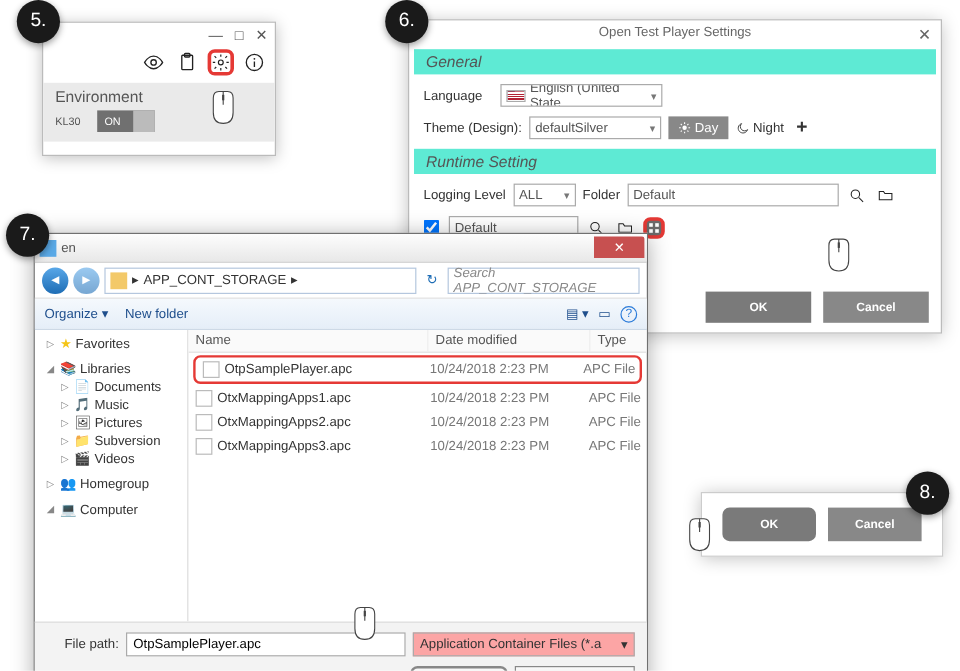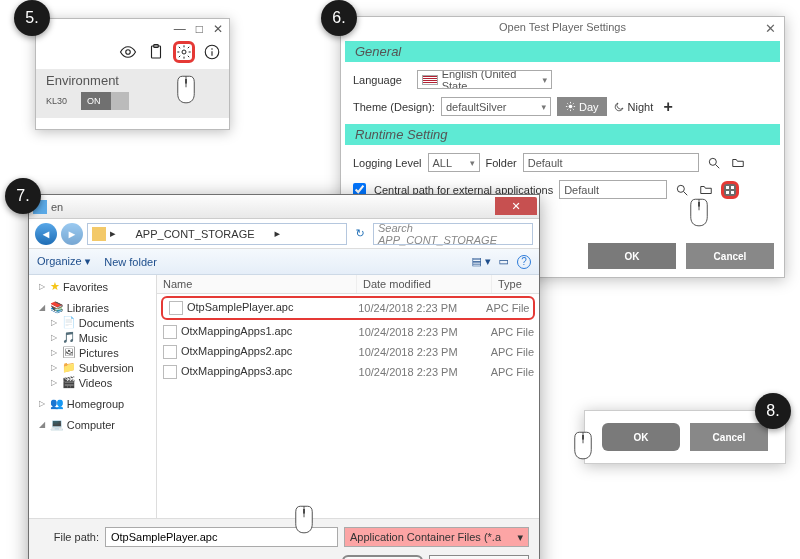--- a/index.html
+++ b/index.html
@@ -308,21 +308,20 @@
         </svg>
       </span>
     <span class="icon-sm">
         <svg width="14" height="14" viewBox="0 0 24 24">
           <path class="s" d="M3 6h6l2 3h10v9H3z"></path>
         </svg>
       </span>
   </div>
   <div class="form-row">
     <input type="checkbox" checked="" style="margin: 0px 2px 0px 0px;">
-    <span class="label">Central path for external applications</span>
     <span class="field" style="width:108px">Default</span>
     <span class="icon-sm">
         <svg width="14" height="14" viewBox="0 0 24 24">
           <circle class="s" cx="10" cy="10" r="6"></circle>
           <line class="s" x1="15" y1="15" x2="21" y2="21"></line>
         </svg>
       </span>
     <span class="icon-sm">
         <svg width="14" height="14" viewBox="0 0 24 24">
           <path class="s" d="M3 6h6l2 3h10v9H3z"></path>
@@ -360,21 +359,21 @@
   <div class="p7-title">
     <span style="width:14px;height:14px;background:#5aa9e6;display:inline-block;margin-right:4px;"></span>
     <span>en</span>
     <span class="p7-close">✕</span>
   </div>
   <div class="p7-addr">
     <span class="nav-circle">◄</span>
     <span class="nav-circle" style="opacity:.6">►</span>
     <div class="addr-box">
       <span style="width:14px;height:14px;background:#f3c969;display:inline-block;margin-right:4px;"></span>
-      ▸ <span style="margin:0 20px">APP_CONT_STORAGE</span> ▸
+      ▸ <span style="margin:0 4px">APP_CONT_STORAGE</span> ▸
     </div>
     <span style="width:18px;text-align:center;color:#1e6db5">↻</span>
     <div class="search-box">
       <span>Search APP_CONT_STORAGE</span>
     </div>
   </div>
   <div class="p7-toolbar">
     <span><span>Organize</span> ▾</span>
     <span>New folder</span>
     <span style="margin-left:auto;display:flex;gap:8px;">

